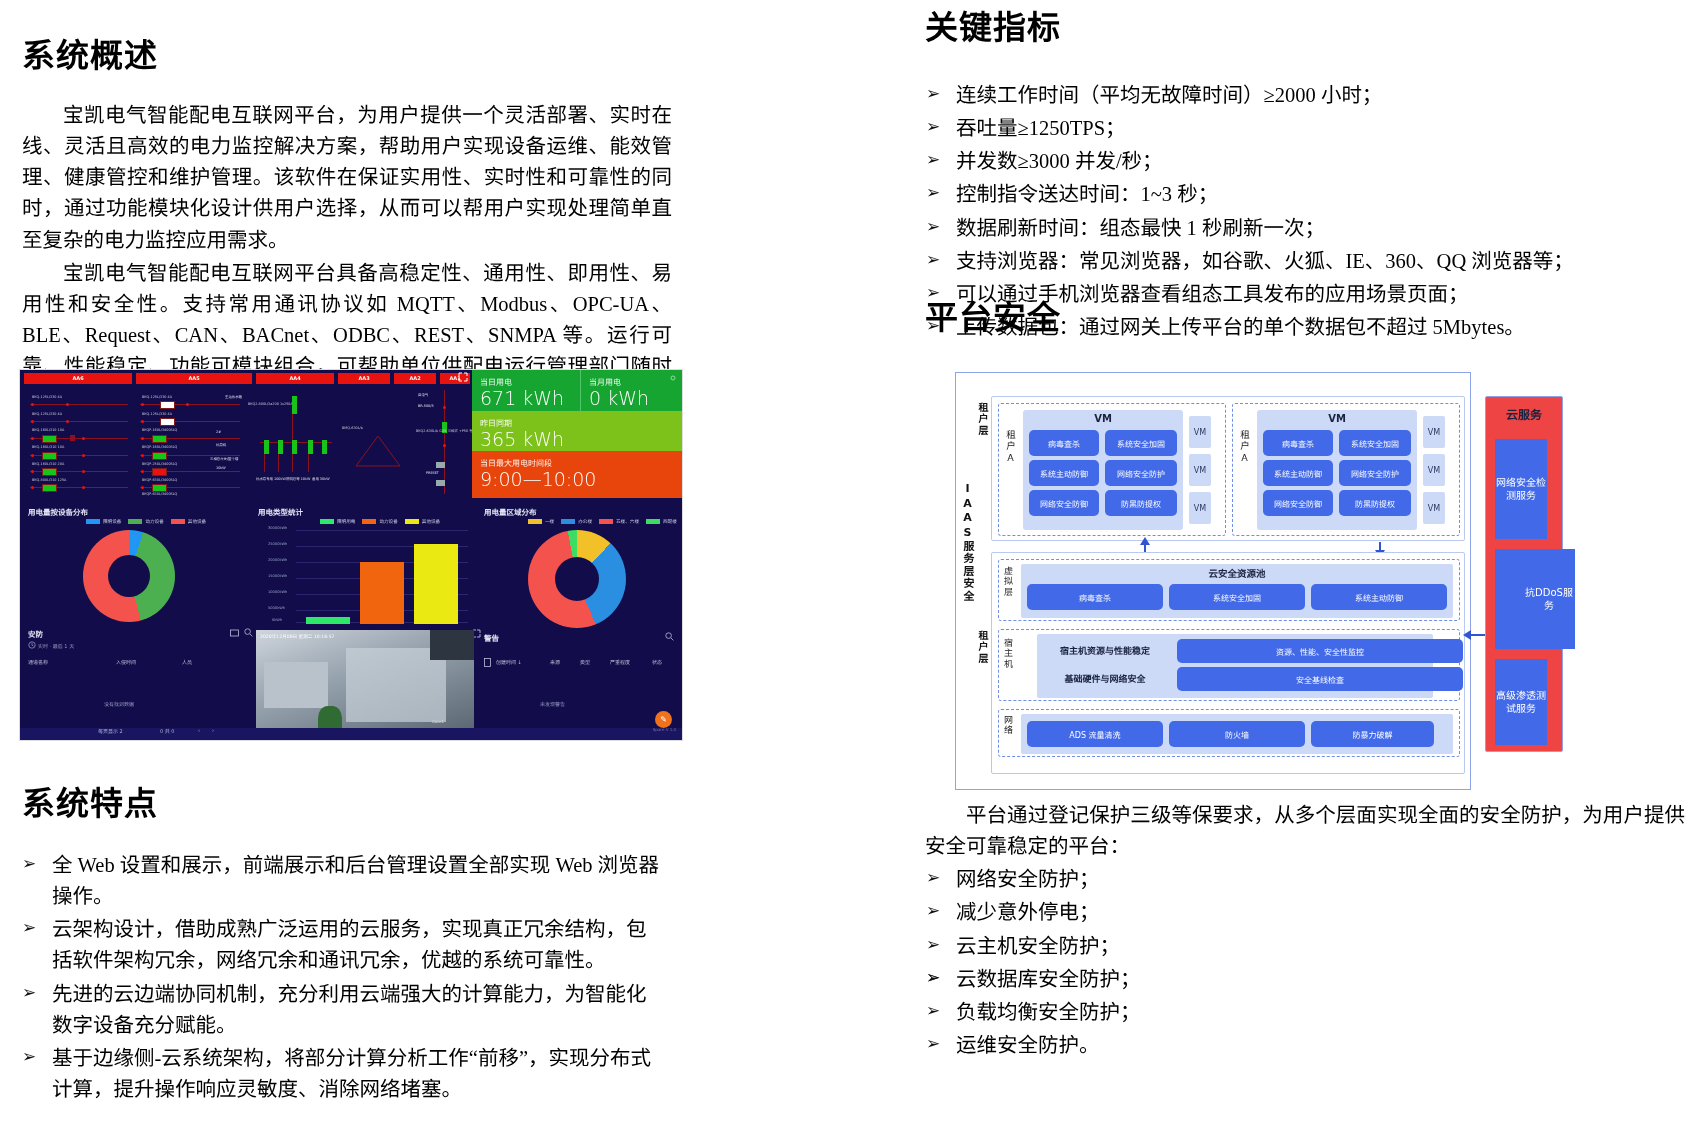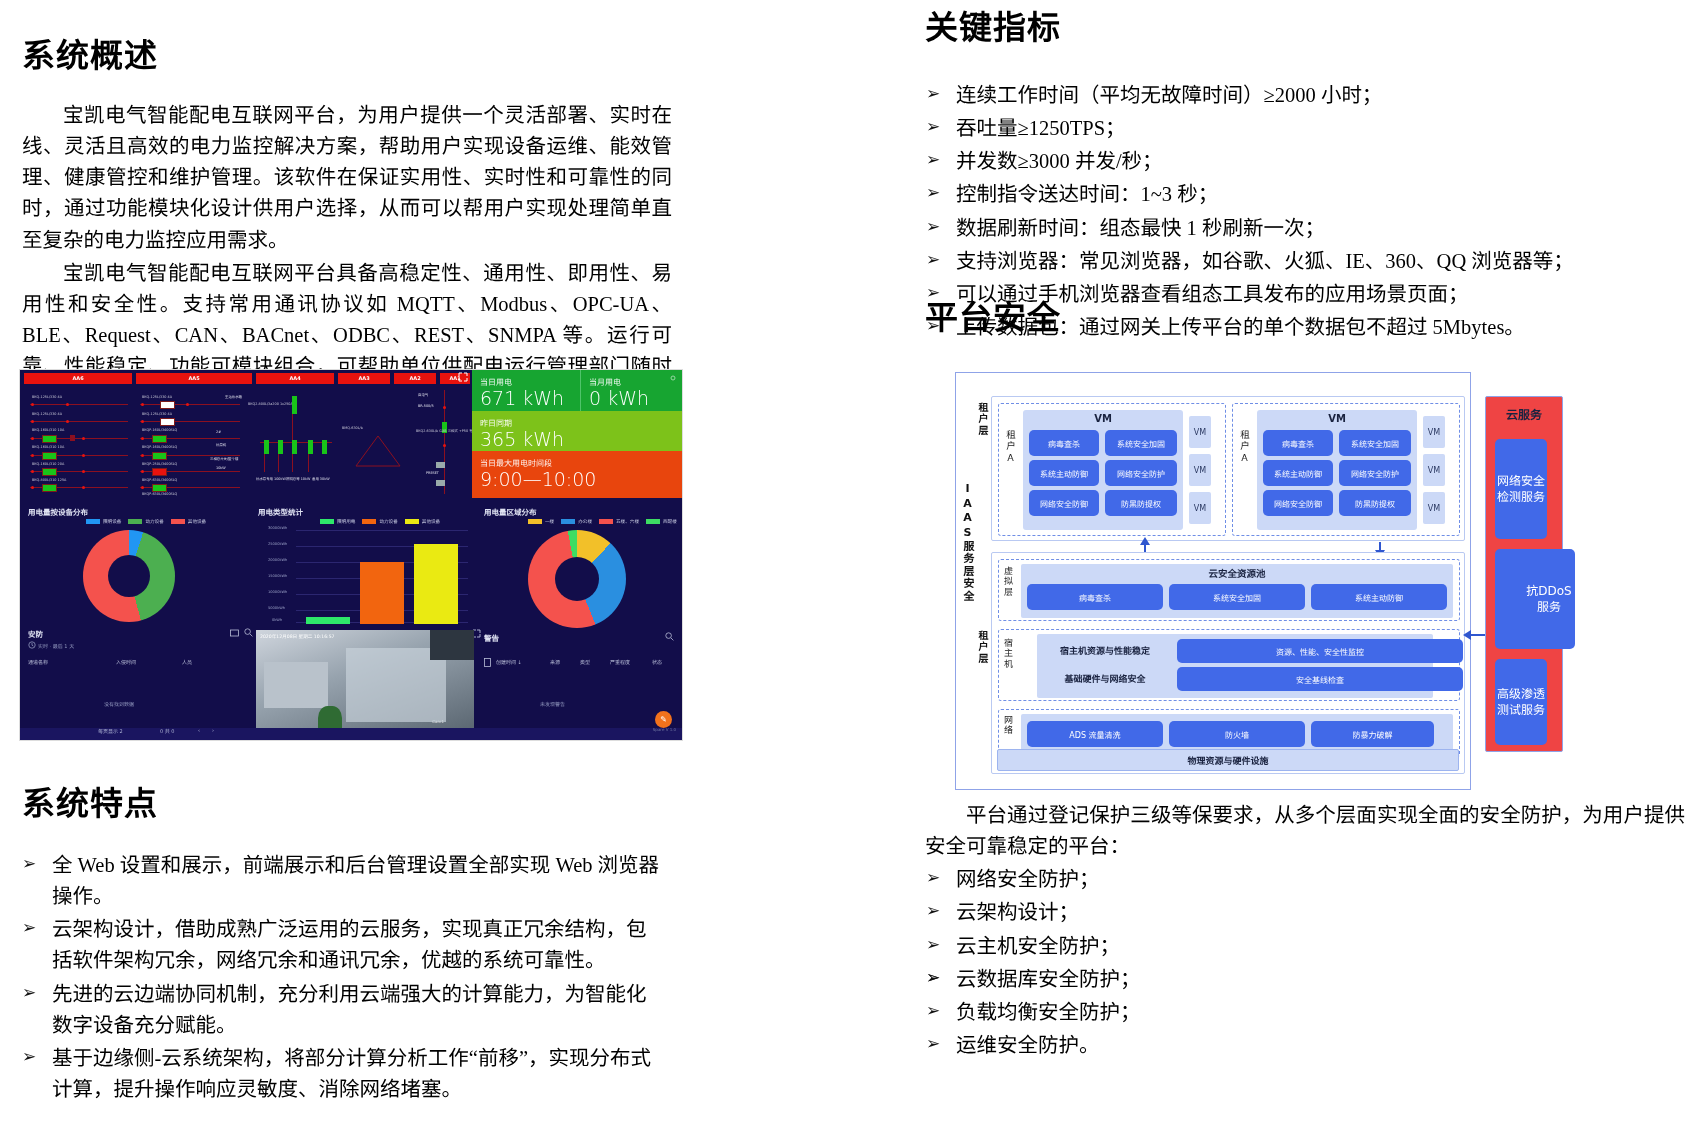--- a/index.html
+++ b/index.html
@@ -116,22 +116,22 @@
   .inner{position:absolute;background:#ccd9f7;border-radius:2px;}
   .pool-t{text-align:center;font-size:9.5px;font-weight:bold;color:#1a2340;padding:2px 0 1px;}
   .bold-lab{position:absolute;font-size:9px;font-weight:bold;color:#1a2340;text-align:center;}
   .phys{position:absolute;left:42px;top:377px;width:462px;height:22px;background:#ccd9f7;
     border:1px solid #9db4ef;box-sizing:border-box;border-radius:2px;
     font-size:9px;font-weight:bold;color:#1a2340;display:flex;align-items:center;justify-content:center;}
 
   .cloudsvc{position:absolute;left:530px;top:24px;width:78px;height:356px;
     border:1px solid #8fa3e8;box-sizing:border-box;border-radius:2px;background:#ef4444;}
   .cloudsvc .ct{text-align:center;font-size:12px;font-weight:bold;color:#1a2340;padding:8px 0 6px;}
-  .csvc{position:absolute;left:9px;width:52px;background:#4169e8;color:#fff;border-radius:5px;
-    font-size:12px;line-height:1.35;text-align:center;display:flex;align-items:center;justify-content:center;}
+  .csvc{position:absolute;left:9px;width:52px;background:#4169e8;color:#fff;border-radius:0;
+    font-size:10px;line-height:1.35;text-align:center;display:flex;align-items:center;justify-content:center;}
 
   .arrow{position:absolute;background:#2f56cf;}
 </style>
 </head>
 <body>
 
 <div class="page">
 
   <div class="col-left">
 
@@ -505,40 +505,39 @@
       <div class="strip" style="top:156px;width:462px;height:48px;">
         <div class="sl vtext" style="top:5px;">网络</div>
         <div class="inner" style="left:22px;top:4px;width:432px;height:40px;">
           <div class="chip" style="left:6px;top:7px;width:136px;height:26px;">ADS 流量清洗</div>
           <div class="chip" style="left:148px;top:7px;width:136px;height:26px;">防火墙</div>
           <div class="chip" style="left:290px;top:7px;width:123px;height:26px;">防暴力破解</div>
         </div>
       </div>
     </div>
 
-    <div class="phys">物理资源与硬件设施</div>
 
     <div class="arrow" style="left:516px;top:262px;width:14px;height:2px;"></div>
     <svg style="position:absolute;left:508px;top:257px;" width="10" height="12">
       <polygon points="0,6 8,1 8,11" fill="#2f56cf"></polygon>
     </svg>
 
     <div class="cloudsvc">
       <div class="ct">云服务</div>
       <div class="csvc" style="top:42px;height:100px;">网络安全检测服务</div>
       <div class="csvc" style="top:152px;height:100px;padding-left:28px;">抗DDoS服务</div>
       <div class="csvc" style="top:262px;height:86px;">高级渗透测试服务</div>
     </div>
   </div>
 
   <div style="position:absolute;left:900px;top:800px;width:800px;">
     <p class="para" style="font-size:20.5px;margin:0 0 0 25px;width:760px;">平台通过登记保护三级等保要求，从多个层面实现全面的安全防护，为用户提供安全可靠稳定的平台：</p>
     <ul class="arrow-list" style="margin-top:2px;padding-left:10px;">
       <li><span class="mk">➢</span><span>网络安全防护；</span></li>
-      <li><span class="mk">➢</span><span>云架构设计；</span></li>
+      <li><span class="mk">➢</span><span>减少意外停电；</span></li>
       <li><span class="mk">➢</span><span>云主机安全防护；</span></li>
       <li><span class="mk">➢</span></li>
       <li><span class="mk">➢</span><span>云数据库安全防护；</span></li>
       <li><span class="mk">➢</span><span>负载均衡安全防护；</span></li>
       <li><span class="mk">➢</span><span>运维安全防护。</span></li>
     </ul>
   </div>
 
 </div>
 

